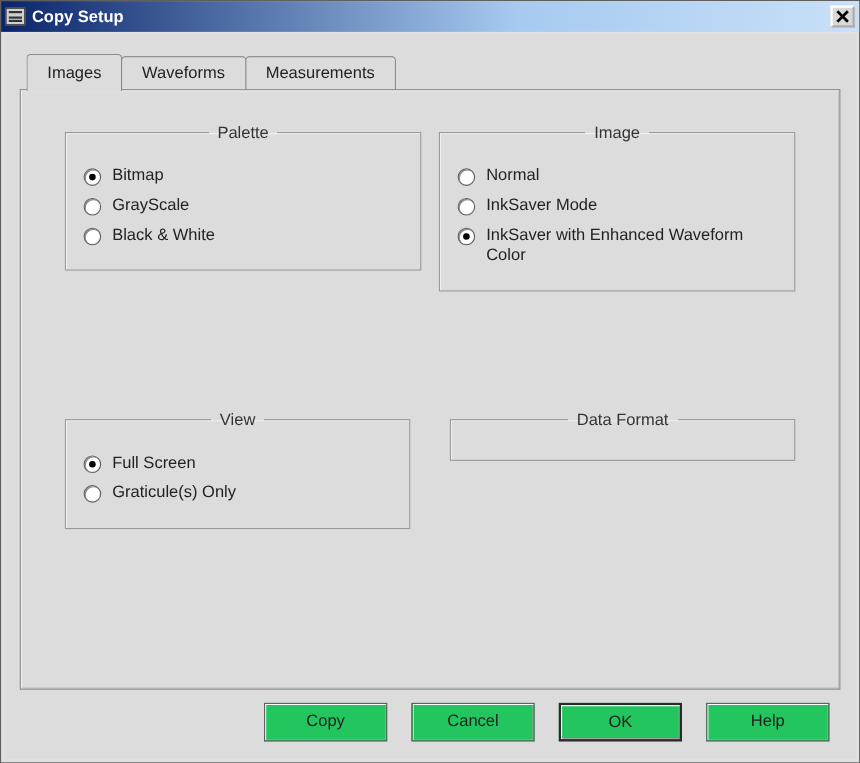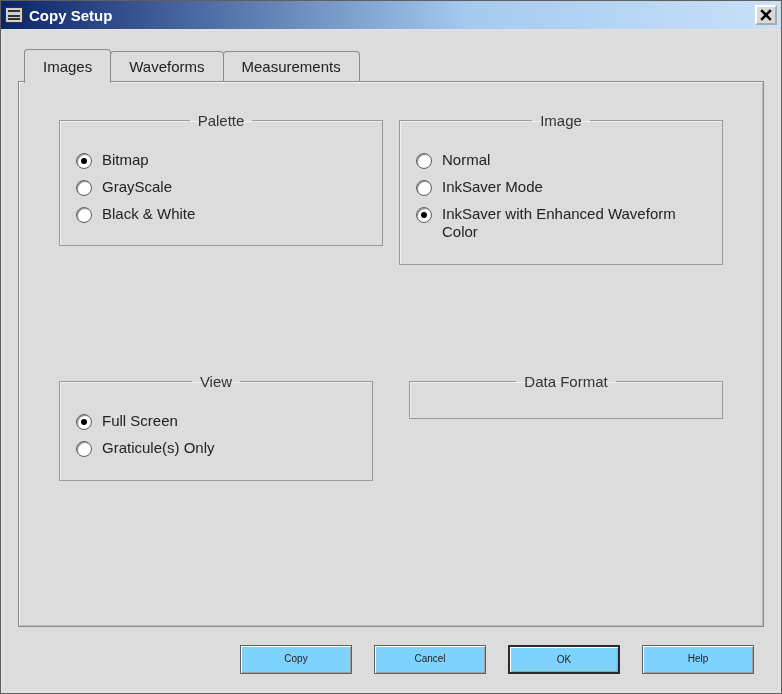--- a/index.html
+++ b/index.html
@@ -174,24 +174,24 @@
     position:absolute;
     right:24px;
     bottom:16px;
     display:flex;
     gap:22px;
   }
   .btn{
     min-width:112px;
     text-align:center;
     padding:7px 8px;
-    background:#7dd3fc;
+    background:#22c55e;
     border:1px solid #5f5f5f;
     box-shadow: inset 1px 1px 0 #ffffff, inset -1px -1px 0 #a0a0a0;
-    font-size:10px;
+    font-size:15px;
     color:#222;
     cursor:pointer;
   }
   .btn.default{
     border:2px solid #2a2a2a;
     box-shadow: inset 1px 1px 0 #ffffff, inset -1px -1px 0 #a0a0a0;
   }
 </style>
 </head>
 <body>

